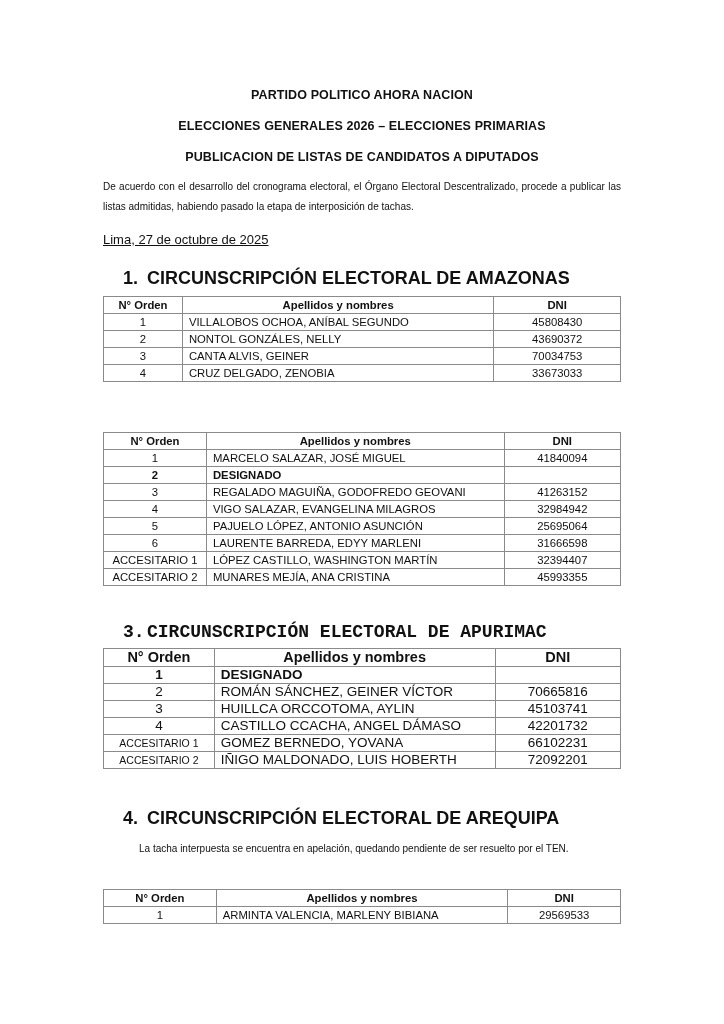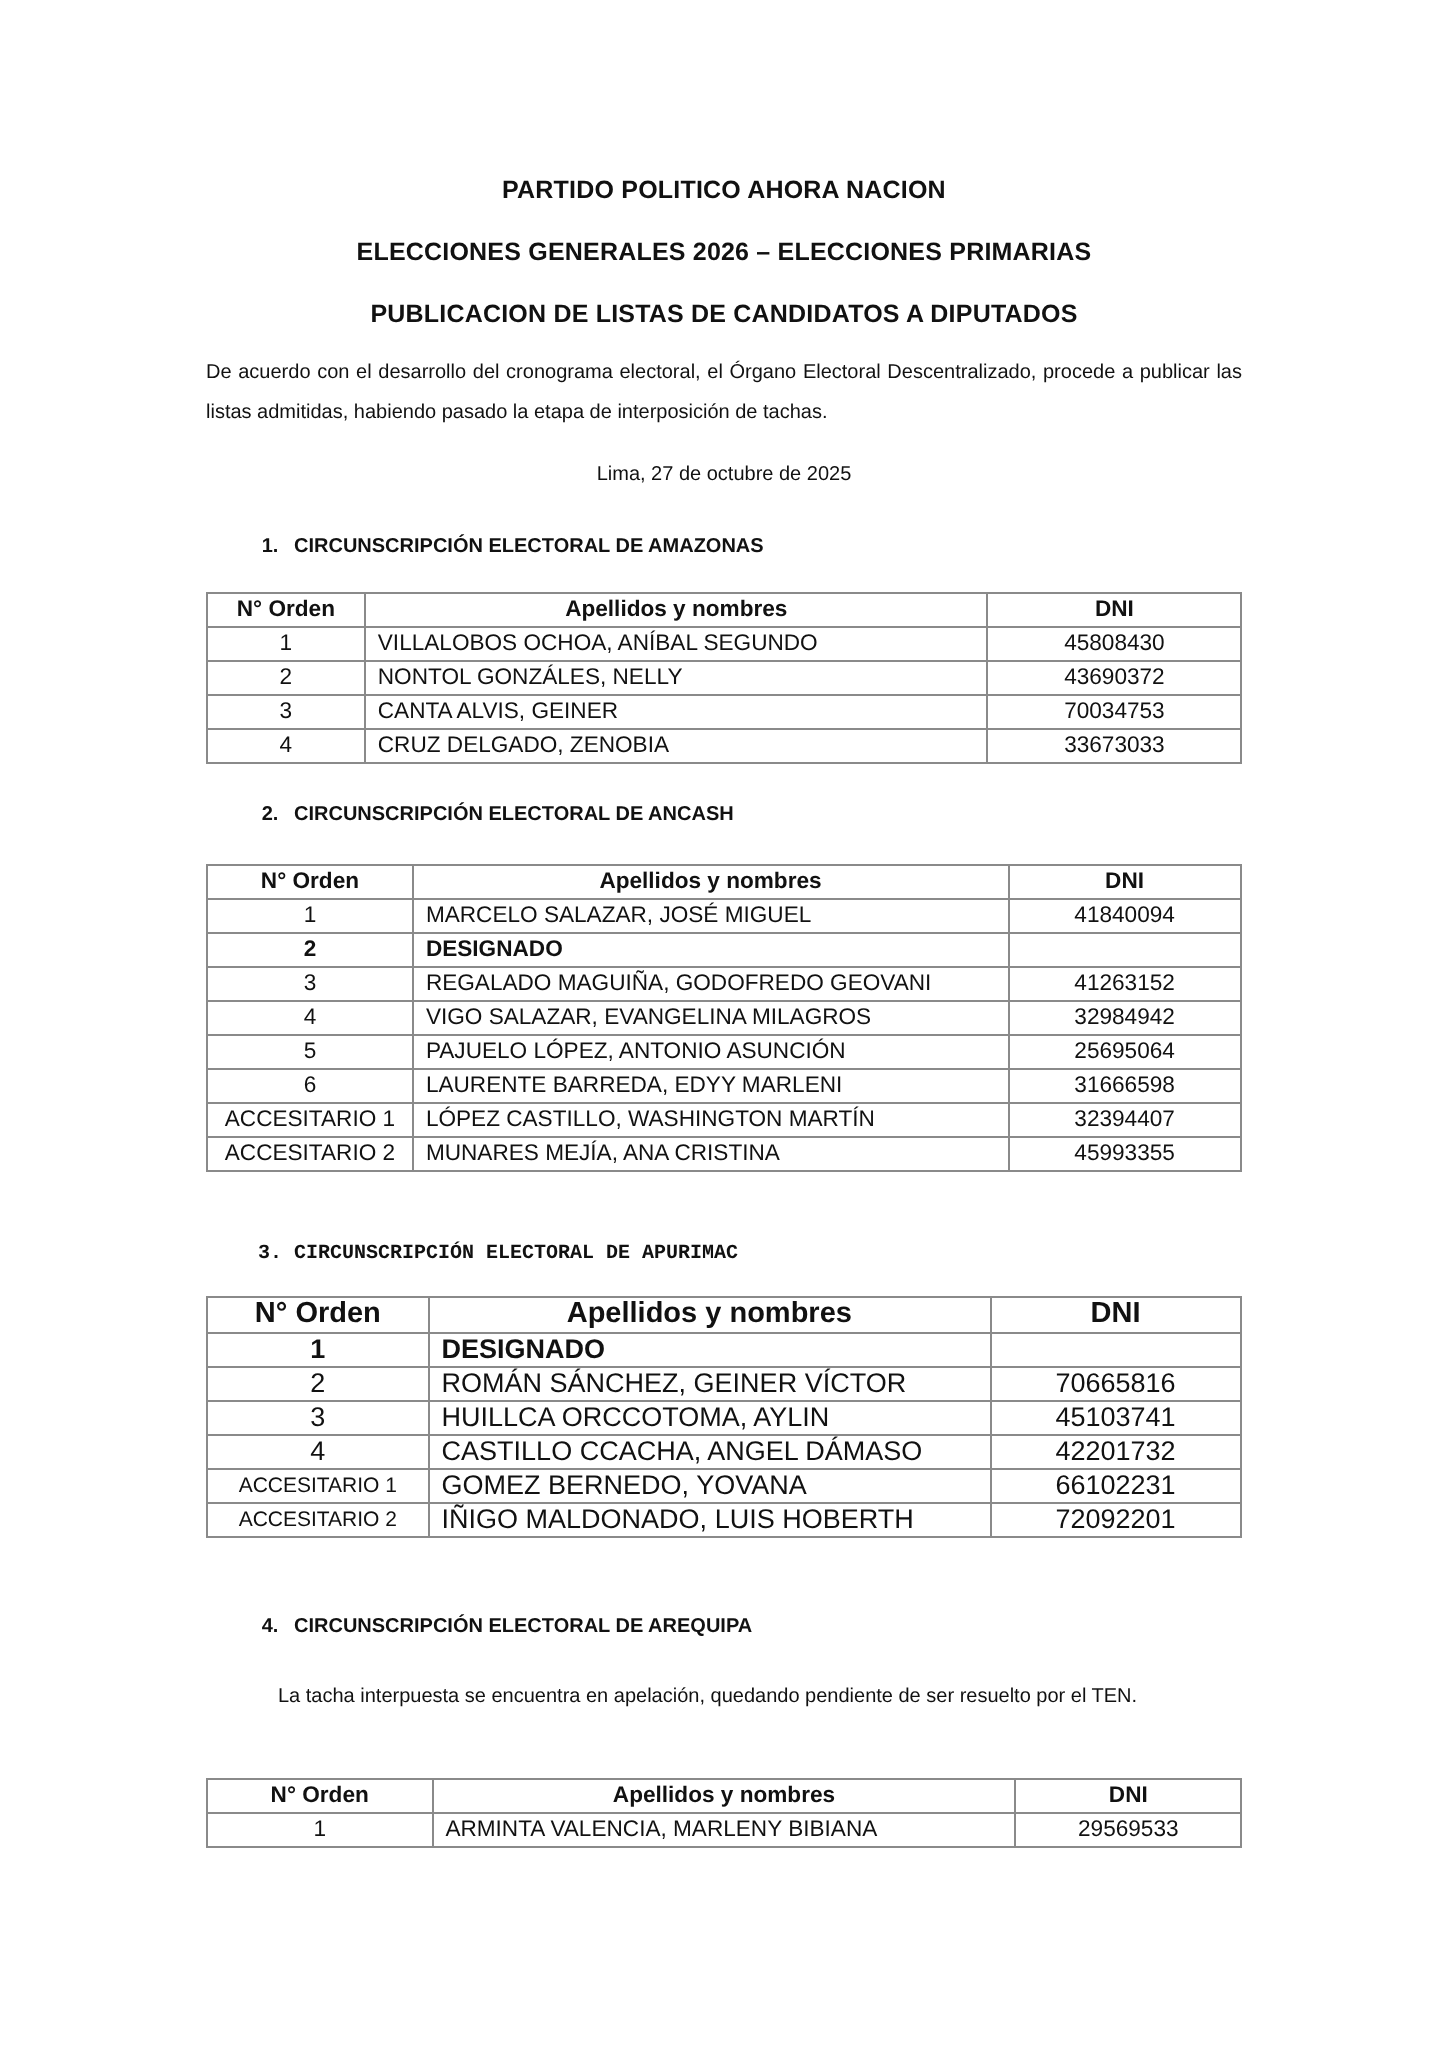--- a/index.html
+++ b/index.html
@@ -12,25 +12,26 @@
   .title-line {
     position: absolute; left: 0; width: 724px; text-align: center;
     font-weight: bold; font-size: 12.5px; letter-spacing: 0.1px;
   }
   .para {
     position: absolute; left: 103px; width: 518px;
     font-size: 10px; line-height: 20px; text-align: justify;
     text-align-last: left;
   }
   .date {
-    position: absolute; left: 103px; width: 518px; text-align: center;
-    font-size: 10px;
+    position: absolute; left: 103px; width: 518px; text-align: left;
+    font-size: 13px;
+    text-decoration: underline;
   }
   .section-heading {
-    position: absolute; left: 123px; font-weight: bold; font-size: 10px; text-align: center;
+    position: absolute; left: 123px; font-weight: bold; font-size: 18px;
   }
   .section-heading .num { display: inline-block; width: 24px; }
   table.cands {
     position: absolute; border-collapse: collapse;
     font-size: 11.3px;
   }
   table.cands td, table.cands th {
     border: 1px solid #8a8a8a; padding: 0 6px; height: 16px; line-height: 16px;
     white-space: nowrap;
   }
@@ -86,23 +87,20 @@
           <td class="c-dni">70034753</td>
         </tr>
     <tr>
           <td class="c-ord">4</td>
           <td>CRUZ DELGADO, ZENOBIA</td>
           <td class="c-dni">33673033</td>
         </tr>
   </tbody>
     </table>
 
-  <div class="section-heading" style="top:402px;">
-    <span class="num">2.</span><span>CIRCUNSCRIPCIÓN ELECTORAL DE ANCASH</span>
-  </div>
   <table class="cands" style="left:103px; top:432px; width:518px;">
     <colgroup>
         <col style="width:103px">
         <col style="width:298px">
         <col style="width:117px">
       </colgroup>
     <tbody>
         <tr>
       <th>N° Orden</th>
       <th>Apellidos y nombres</th>

